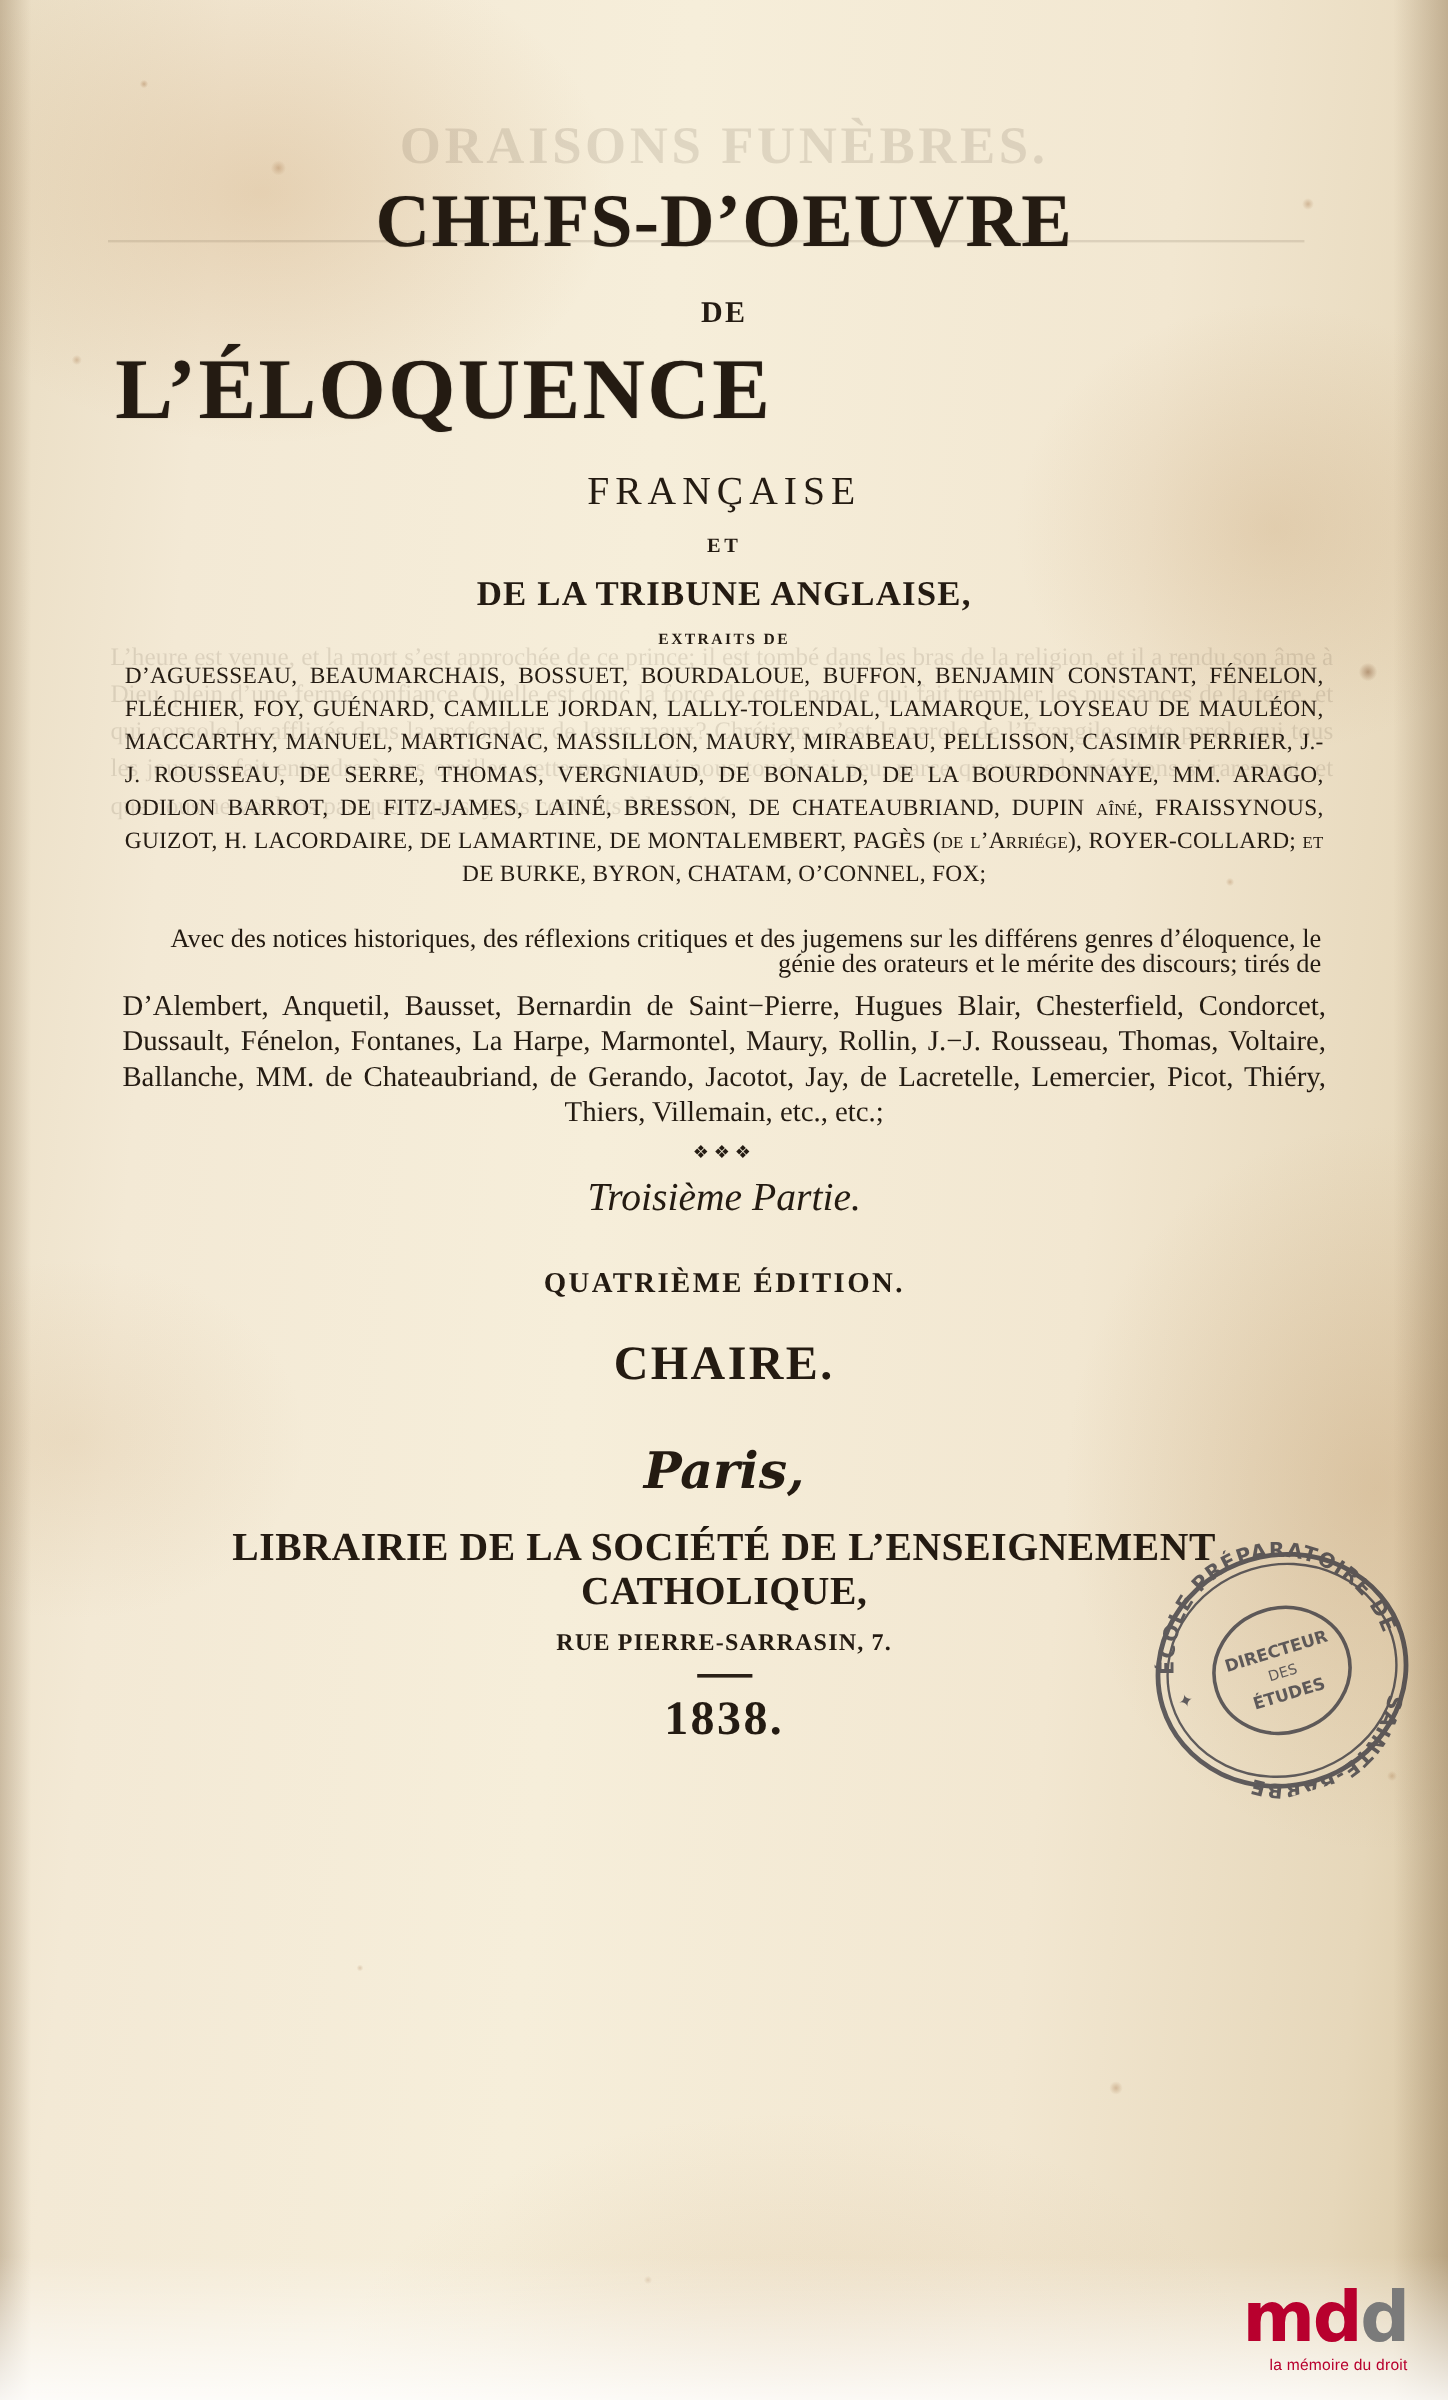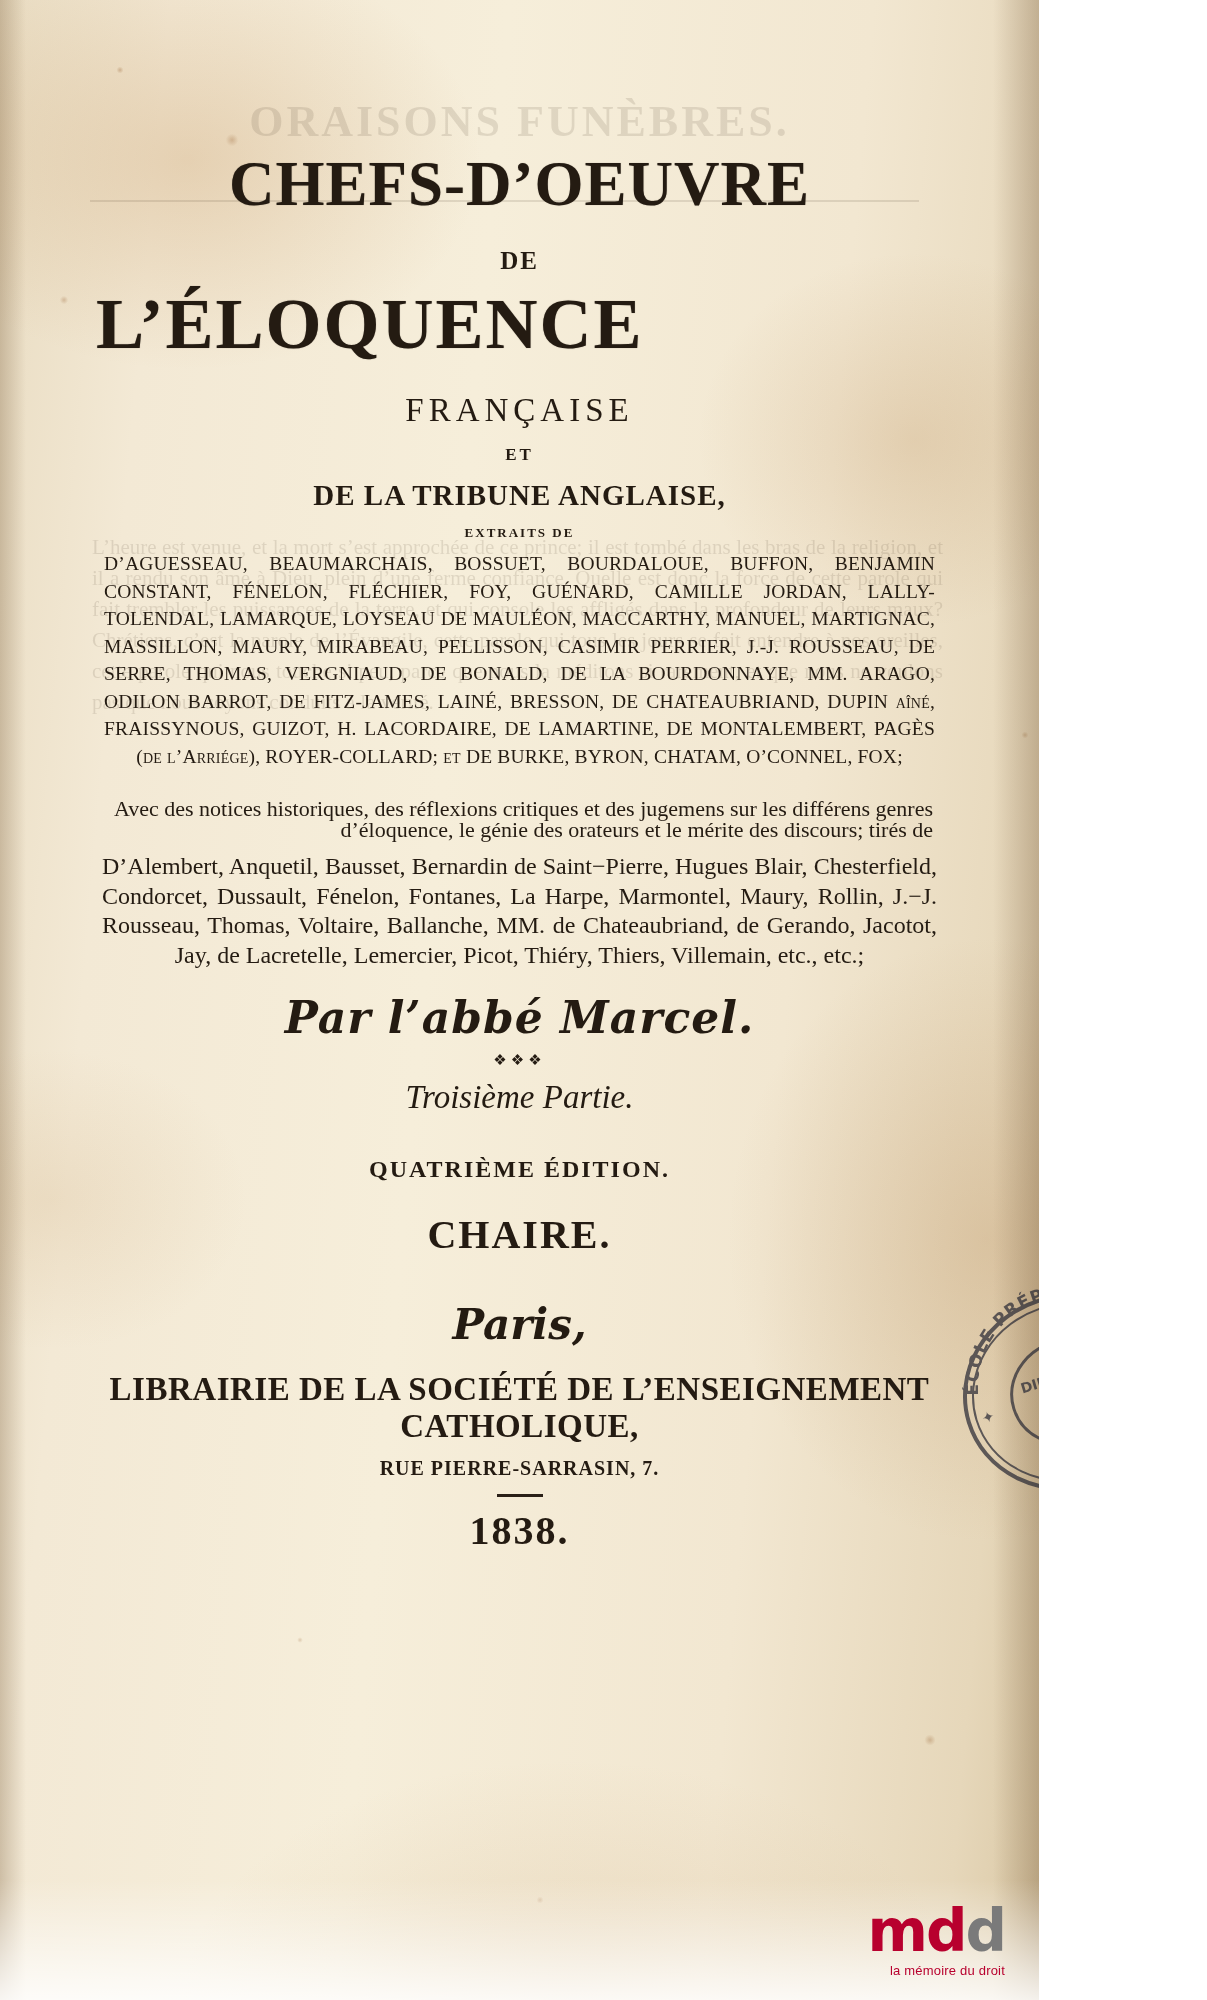--- a/index.html
+++ b/index.html
@@ -2,21 +2,21 @@
 <html><head>
 <meta charset="utf-8">
 <style>
   html, body {
     margin: 0;
     padding: 0;
     background: #ffffff;
   }
   .page {
     position: relative;
-    width: 1039px;
+    width: 1207px;
     height: 2000px;
     overflow: hidden;
     background:
       radial-gradient(ellipse 420px 300px at 18% 8%, rgba(196,150,96,0.30), rgba(196,150,96,0) 70%),
       radial-gradient(ellipse 300px 260px at 88% 22%, rgba(190,148,98,0.26), rgba(190,148,98,0) 72%),
       radial-gradient(ellipse 360px 420px at 95% 62%, rgba(186,144,96,0.30), rgba(186,144,96,0) 72%),
       radial-gradient(ellipse 520px 320px at 55% 100%, rgba(196,158,110,0.22), rgba(196,158,110,0) 75%),
       radial-gradient(ellipse 260px 200px at 5% 60%, rgba(200,162,112,0.18), rgba(200,162,112,0) 75%),
       linear-gradient(95deg, #e9dcc2 0%, #f3e9d5 14%, #f6eeda 42%, #f2e7d1 72%, #e6d7ba 92%, #d9c7a4 100%);
     font-family: "Liberation Serif", serif;
@@ -300,21 +300,20 @@
     <div class="t-main">CHEFS-D’OEUVRE</div>
     <div class="t-de">DE</div>
     <div class="t-main2">L’ÉLOQUENCE</div>
     <div class="t-francaise">FRANÇAISE</div>
     <div class="t-et">ET</div>
     <div class="t-tribune">DE LA TRIBUNE ANGLAISE,</div>
     <div class="t-extraits">EXTRAITS DE</div>
     <div class="t-authors">D’AGUESSEAU, BEAUMARCHAIS, BOSSUET, BOURDALOUE, BUFFON, BENJAMIN CONSTANT, FÉNELON, FLÉCHIER, FOY, GUÉNARD, CAMILLE JORDAN, LALLY-TOLENDAL, LAMARQUE, LOYSEAU DE MAULÉON, MACCARTHY, MANUEL, MARTIGNAC, MASSILLON, MAURY, MIRABEAU, PELLISSON, CASIMIR PERRIER, J.-J. ROUSSEAU, DE SERRE, THOMAS, VERGNIAUD, DE BONALD, DE LA BOURDONNAYE, MM. ARAGO, ODILON BARROT, DE FITZ-JAMES, LAINÉ, BRESSON, DE CHATEAUBRIAND, DUPIN aîné, FRAISSYNOUS, GUIZOT, H. LACORDAIRE, DE LAMARTINE, DE MONTALEMBERT, PAGÈS (de l’Arriége), ROYER-COLLARD; et DE BURKE, BYRON, CHATAM, O’CONNEL, FOX;</div>
     <div class="t-notice">Avec des notices historiques, des réflexions critiques et des jugemens sur les différens genres d’éloquence, le génie des orateurs et le mérite des discours; tirés de</div>
     <div class="t-critics">D’Alembert, Anquetil, Bausset, Bernardin de Saint−Pierre, Hugues Blair, Chesterfield, Condorcet, Dussault, Fénelon, Fontanes, La Harpe, Marmontel, Maury, Rollin, J.−J. Rousseau, Thomas, Voltaire, Ballanche, MM. de Chateaubriand, de Gerando, Jacotot, Jay, de Lacretelle, Lemercier, Picot, Thiéry, Thiers, Villemain, etc., etc.;</div>
-    <div class="t-author-script">Par l’abbé Marcel.</div>
     <div class="orn">❖❖❖</div>
     <div class="t-part">Troisième Partie.</div>
     <div class="t-edition">QUATRIÈME ÉDITION.</div>
     <div class="t-chaire">CHAIRE.</div>
     <div class="t-city">Paris,</div>
     <div class="t-publisher">LIBRAIRIE DE LA SOCIÉTÉ DE L’ENSEIGNEMENT CATHOLIQUE,</div>
     <div class="t-address">RUE PIERRE-SARRASIN, 7.</div>
     <div class="rule-short"></div>
     <div class="t-year">1838.</div>
   </div>

